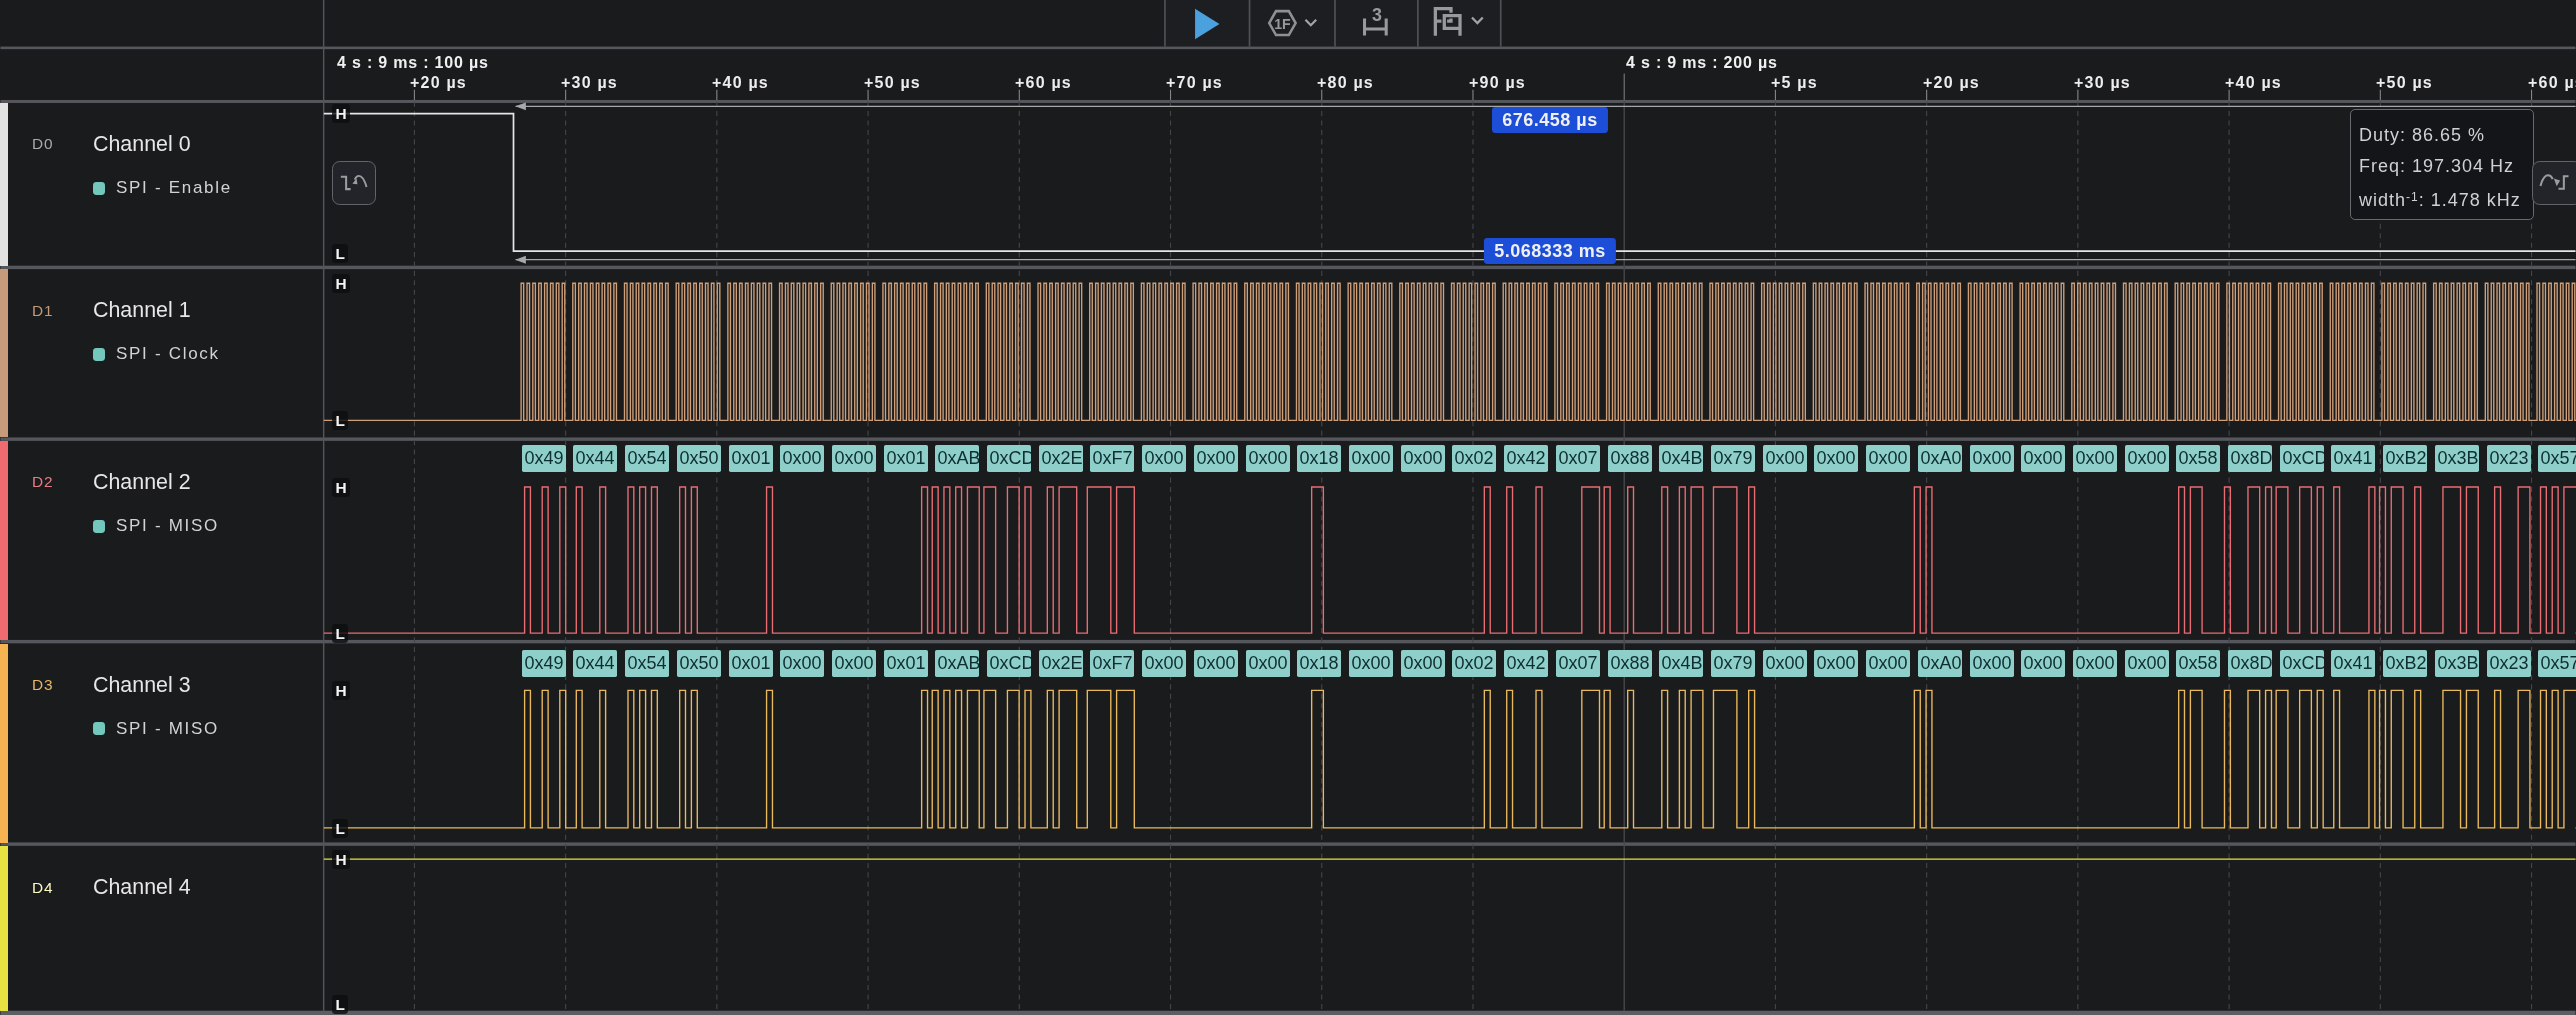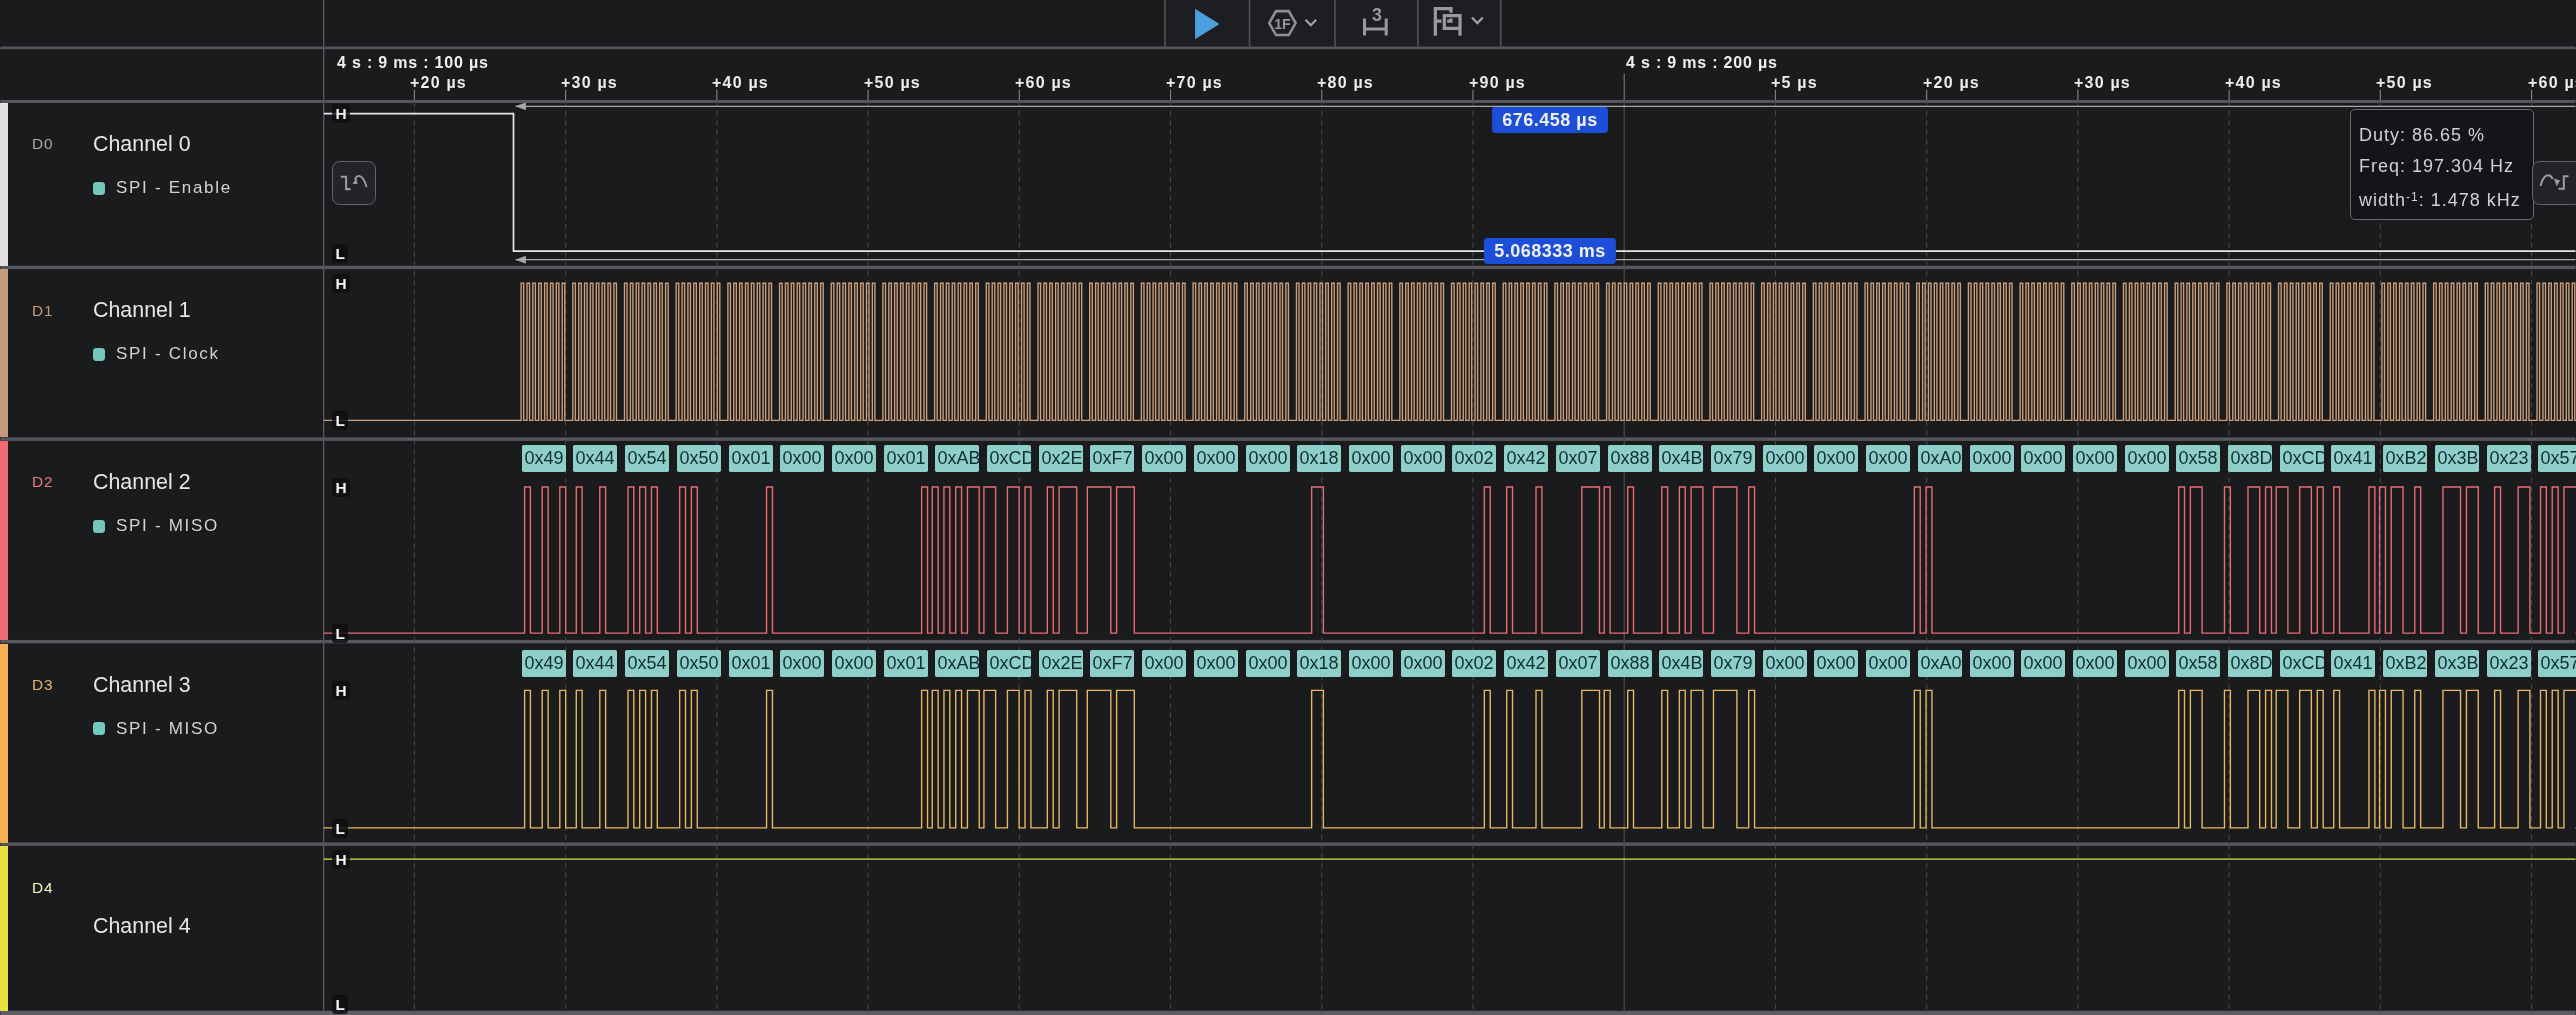--- a/index.html
+++ b/index.html
@@ -86,21 +86,21 @@
 <div class="abs title" style="left:93px;top:470px">Channel 2</div>
 <div class="abs bullet" style="left:93px;top:520px"></div>
 <div class="abs sub" style="left:116px;top:516px">SPI - MISO</div>
 <div class="abs" style="left:0;top:644px;width:7.7px;height:199px;background:#f7b252"></div>
 <div class="abs dl" style="left:32px;top:676px;color:#e8b761">D3</div>
 <div class="abs title" style="left:93px;top:673px">Channel 3</div>
 <div class="abs bullet" style="left:93px;top:722px"></div>
 <div class="abs sub" style="left:116px;top:719px">SPI - MISO</div>
 <div class="abs" style="left:0;top:846px;width:7.7px;height:165px;background:#e7e242"></div>
 <div class="abs dl" style="left:32px;top:879px;color:#fef9c3">D4</div>
-<div class="abs title" style="left:93px;top:914px">Channel 4</div>
+<div class="abs title" style="left:93px;top:875px">Channel 4</div>
 <div class="abs rmaj" style="left:337px;top:54px">4 s : 9 ms : 100 µs</div>
 <div class="abs rmaj" style="left:1626px;top:54px">4 s : 9 ms : 200 µs</div>
 <div class="abs rmin" style="left:410px;top:74px">+20 µs</div>
 <div class="abs rmin" style="left:561px;top:74px">+30 µs</div>
 <div class="abs rmin" style="left:712px;top:74px">+40 µs</div>
 <div class="abs rmin" style="left:864px;top:74px">+50 µs</div>
 <div class="abs rmin" style="left:1015px;top:74px">+60 µs</div>
 <div class="abs rmin" style="left:1166px;top:74px">+70 µs</div>
 <div class="abs rmin" style="left:1317px;top:74px">+80 µs</div>
 <div class="abs rmin" style="left:1469px;top:74px">+90 µs</div>

